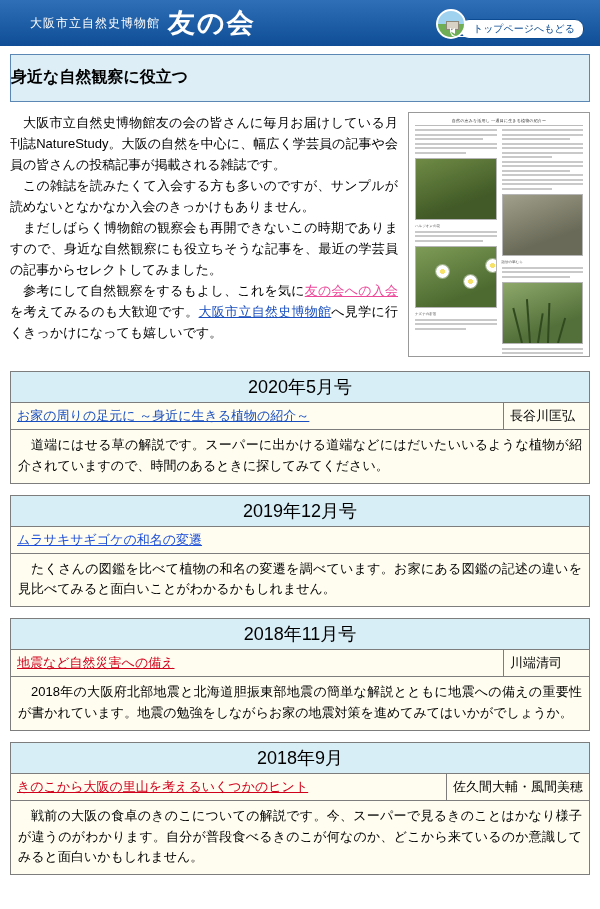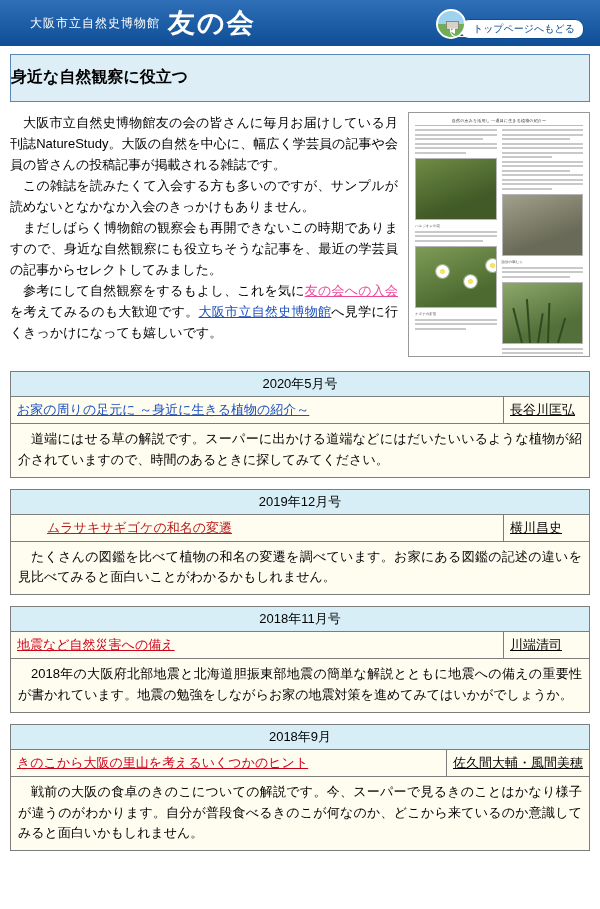--- a/index.html
+++ b/index.html
@@ -243,48 +243,47 @@
   
   .card {
     border: 1px solid #7d7d7d;
     margin-bottom: 11px;
     background: #ffffff;
   }
   .card-issue {
     background: #d7eef6;
     border-bottom: 1px solid #7d7d7d;
     text-align: center;
-    font-size: 13px;
+    font-size: 18px;
     padding: 3px 0;
     font-weight: normal;
   }
   .card-titlerow {
     display: flex;
     border-bottom: 1px solid #7d7d7d;
     background: #fffdf0;
     align-items: stretch;
   }
   .card-title {
     flex: 1 1 auto;
     padding: 4px 6px;
     font-size: 13px;
     text-decoration: underline;
   }
   .card-title.red { color: #d0021b; }
   .card-title.blue { color: #1a4fbf; }
-  .card-title.purple { color: #b91c1c; margin-left: 30px; }
+  .card-title.purple { color: #1d4ed8; }
   .card-author {
     flex: none;
     border-left: 1px solid #7d7d7d;
     padding: 4px 6px;
     font-size: 13px;
     color: #000;
     min-width: 86px;
     box-sizing: border-box;
-    text-decoration: underline;
   }
   .card-desc {
     padding: 5px 7px 6px 7px;
     font-size: 13px;
     line-height: 1.6;
     background: #fffdf0;
     text-align: justify;
   }
   .card-desc p {
     margin: 0;
@@ -391,21 +390,20 @@
     </div>
     <div class="card-desc">
       <p>道端にはせる草の解説です。スーパーに出かける道端などにはだいたいいるような植物が紹介されていますので、時間のあるときに探してみてください。</p>
     </div>
   </div>
 
   <div class="card">
     <div class="card-issue">2019年12月号</div>
     <div class="card-titlerow">
       <a class="card-title purple" href="#">ムラサキサギゴケの和名の変遷</a>
-      <div class="card-author">横川昌史</div>
     </div>
     <div class="card-desc">
       <p>たくさんの図鑑を比べて植物の和名の変遷を調べています。お家にある図鑑の記述の違いを見比べてみると面白いことがわかるかもしれません。</p>
     </div>
   </div>
 
   <div class="card">
     <div class="card-issue">2018年11月号</div>
     <div class="card-titlerow">
       <a class="card-title red" href="#">地震など自然災害への備え</a>

